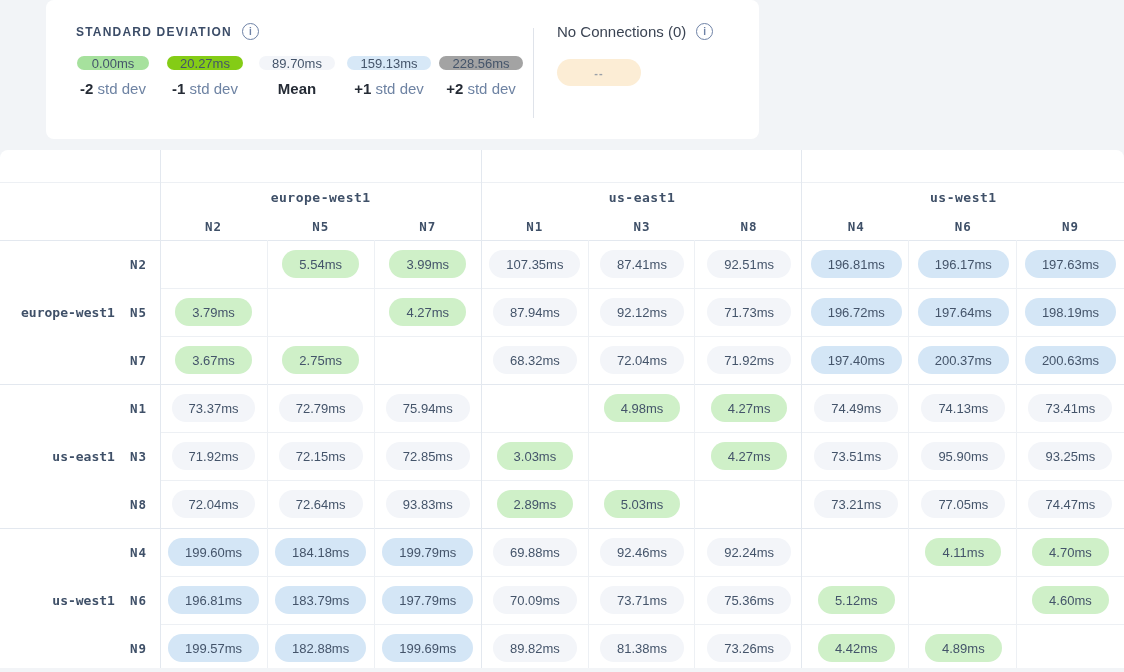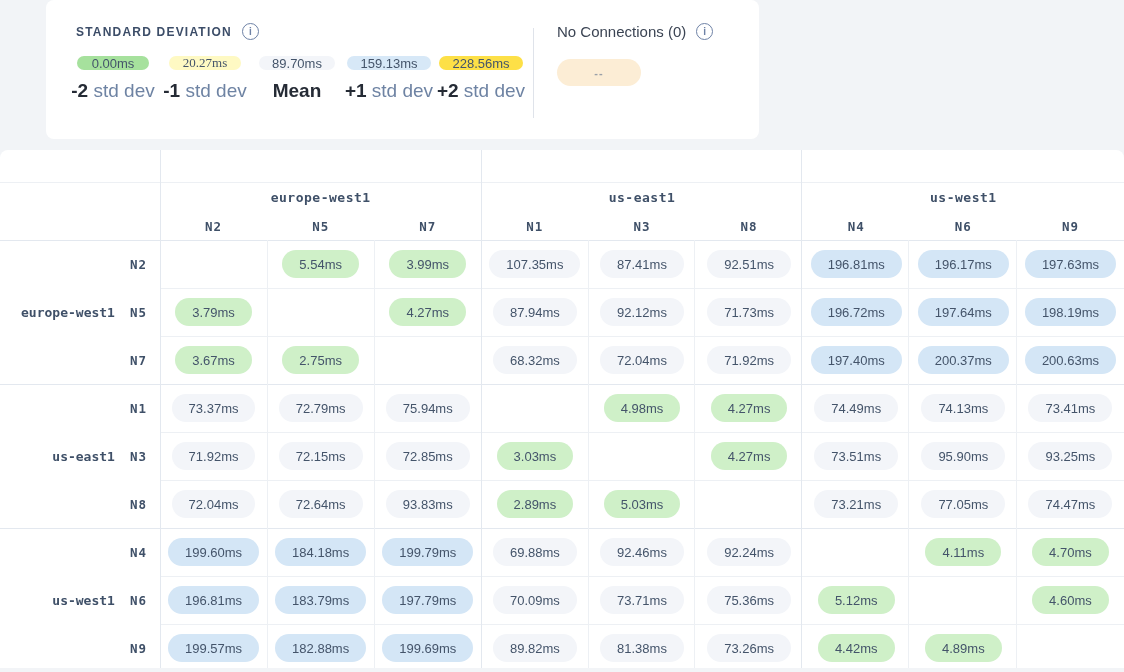--- a/index.html
+++ b/index.html
@@ -32,21 +32,21 @@
   }
   .sd-items {
     position:absolute; left:25px; top:56px; display:flex; gap:8px;
   }
   .sd-item { width:84px; display:flex; flex-direction:column; align-items:center; }
   .sd-pill {
     min-width:72px; height:14px; padding:0 13px; border-radius:13px;
     display:flex; align-items:center; justify-content:center;
     font-size:13px; color:#44546a;
   }
-  .sd-label { margin-top:10px; font-size:19px; color:#6e83a3; white-space:nowrap; }
+  .sd-label { margin-top:10px; font-size:15px; color:#6e83a3; white-space:nowrap; }
   .sd-label b { color:#252b35; font-weight:bold; }
   .legend-divider {
     position:absolute; left:487px; top:28px; width:1px; height:90px; background:#dfe3ea;
   }
   .nc-title {
     position:absolute; left:511px; top:23px;
     display:flex; align-items:center; gap:10px;
   }
   .nc-title-text { font-size:15px; color:#3b4453; }
   .nc-pill {
@@ -101,33 +101,33 @@
   <div class="sd-title">
     <span class="sd-title-text">STANDARD DEVIATION</span>
     <span class="info-icon">i</span>
   </div>
   <div class="sd-items" id="sd-items">
       <div class="sd-item">
         <div class="sd-pill" style="background: rgb(166, 225, 157);">0.00ms</div>
         <div class="sd-label"><b>-2</b> std dev</div>
       </div>
       <div class="sd-item">
-        <div class="sd-pill" style="background: #fef9c3; font-family: Liberation Serif, serif;">20.27ms</div>
+        <div class="sd-pill" style="background: #84cc16;">20.27ms</div>
         <div class="sd-label"><b>-1</b> std dev</div>
       </div>
       <div class="sd-item">
         <div class="sd-pill" style="background: rgb(243, 245, 249);">89.70ms</div>
         <div class="sd-label"><b>Mean</b></div>
       </div>
       <div class="sd-item">
         <div class="sd-pill" style="background: rgb(215, 232, 247);">159.13ms</div>
         <div class="sd-label"><b>+1</b> std dev</div>
       </div>
       <div class="sd-item">
-        <div class="sd-pill" style="background: #fde047; border-radius: 8px;">228.56ms</div>
+        <div class="sd-pill" style="background: #a3a3a3; border-radius: 8px;">228.56ms</div>
         <div class="sd-label"><b>+2</b> std dev</div>
       </div>
     </div>
   <div class="legend-divider"></div>
   <div class="nc-title">
     <span class="nc-title-text">No Connections (0)</span>
     <span class="info-icon">i</span>
   </div>
   <div class="nc-pill" id="nc-pill" style="background: rgb(252, 237, 213);">--</div>
 </div>

